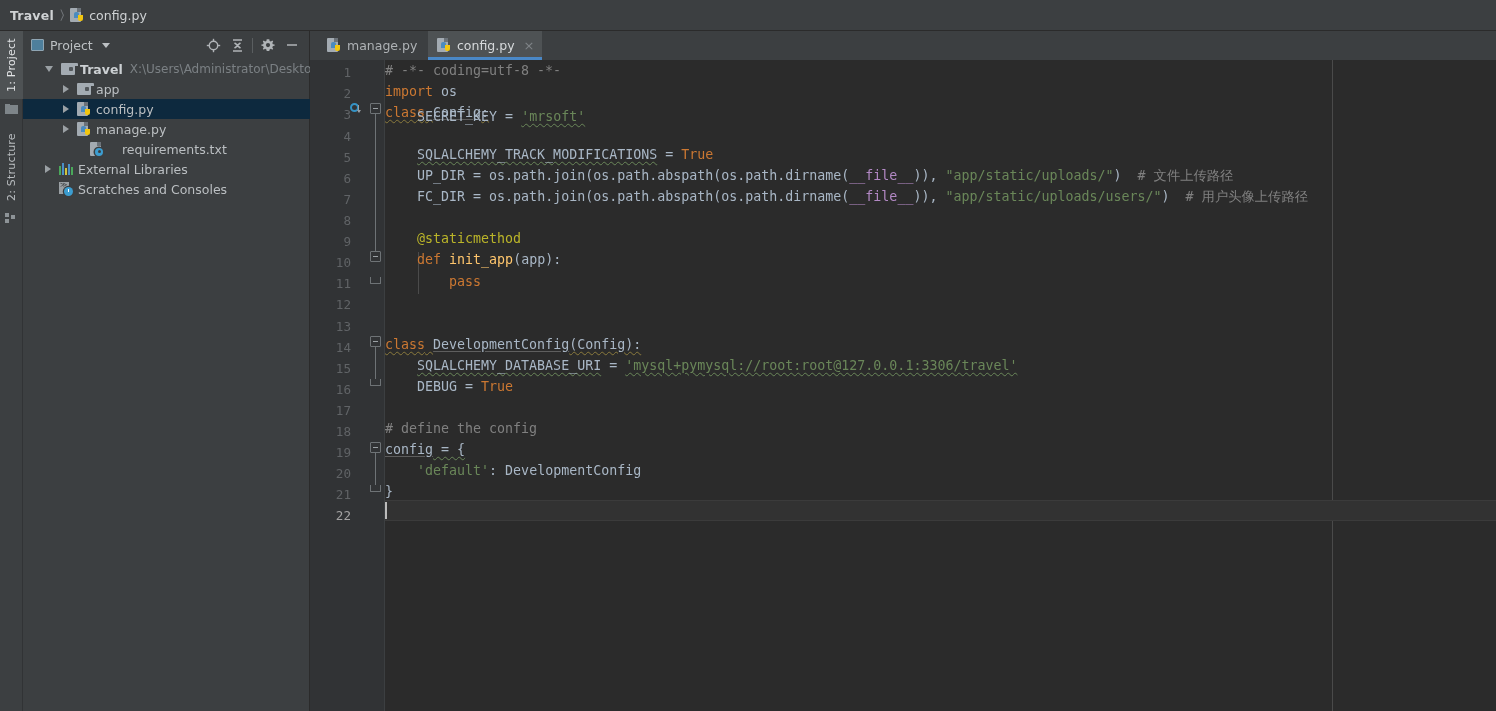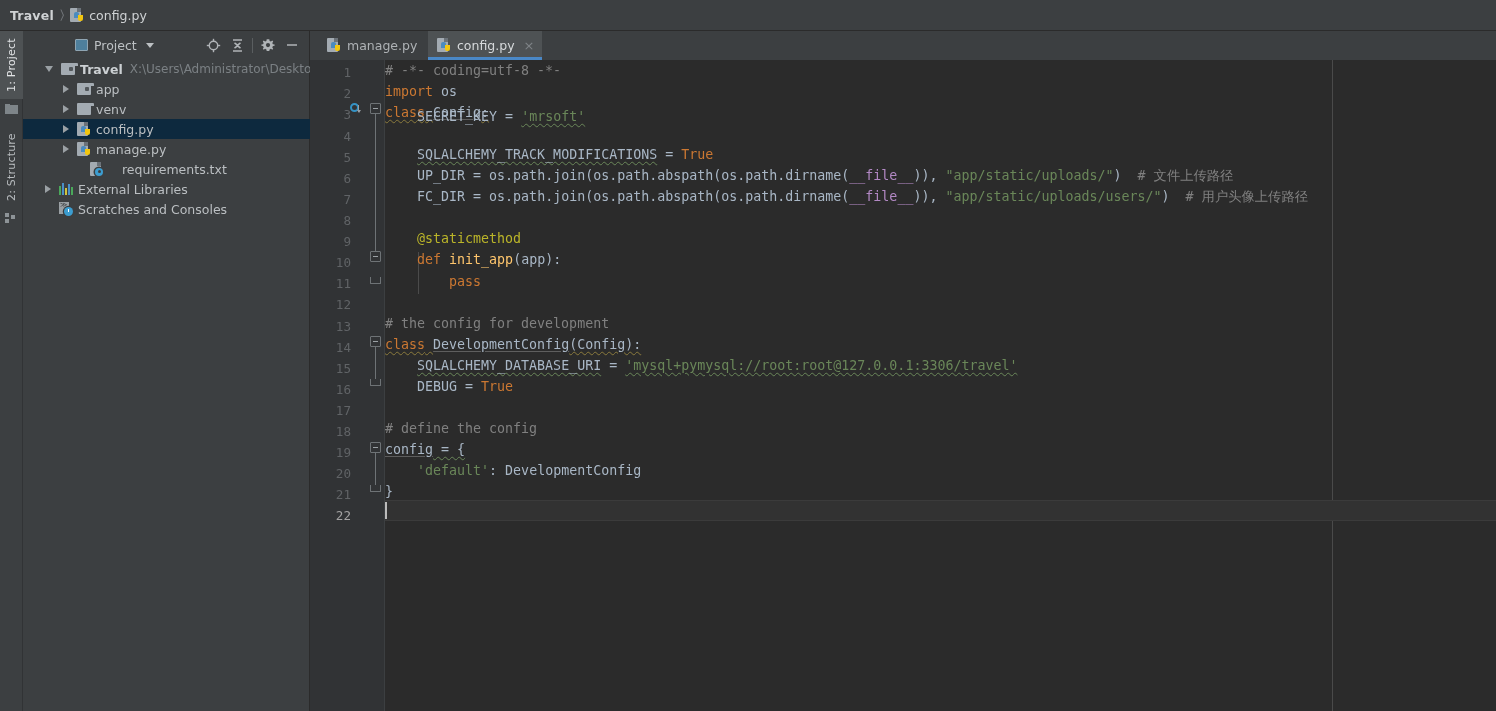--- a/index.html
+++ b/index.html
@@ -108,21 +108,21 @@
 
   
   .projpanel {
     position: absolute; left: 23px; top: 31px; width: 287px; height: 680px;
     background: #3c3f41; border-right: 1px solid #2b2b2b;
   }
   .proj-toolbar {
     position: absolute; left: 0; top: 0; width: 287px; height: 28px;
     display: flex; align-items: center; padding-left: 8px;
   }
-  .proj-title { display: flex; align-items: center; gap: 6px; margin-left: 44px; }
+  .proj-title { display: flex; align-items: center; gap: 6px; }
   .proj-title .winicon {
     width: 13px; height: 12px; border: 1.6px solid #8fa5b3; background: #4e7f9c;
     border-radius: 1px;
   }
   .proj-title .label { color: #bcc0c3; font-size: 12.5px; }
   .caret-down {
     width: 0; height: 0; border-left: 4.5px solid transparent;
     border-right: 4.5px solid transparent; border-top: 5px solid #bcc0c3;
     margin-left: 3px;
   }
@@ -380,28 +380,20 @@
 
       <div class="trow" style="padding-left:40px;">
         <span class="twisty"></span>
         <span class="folder-icon mod" style="margin-left:8px">
             <span class="tab"></span>
             <span class="body"></span>
           </span>
         <span class="lbl">app</span>
       </div>
 
-      <div class="trow" style="padding-left:40px;">
-        <span class="twisty"></span>
-        <span class="folder-icon" style="margin-left:8px">
-            <span class="tab"></span>
-            <span class="body"></span>
-          </span>
-        <span class="lbl">venv</span>
-      </div>
 
       <div class="trow sel" style="padding-left:40px;">
         <span class="twisty"></span>
         <span class="pyicon" style="margin-left:8px">
           <span class="sheet"></span>
             <span class="fold"></span>
           <span class="pyb">
               <span class="b1"></span>
               <span class="b2"></span>
             </span>
@@ -551,21 +543,20 @@
       <div class="cline" style="top:147px;"></div>
 
       <div class="cline" style="top:168px;"><span class="c-plain">    </span><span class="c-dec">@staticmethod</span></div>
 
       <div class="cline" style="top:189px;"><span class="c-plain">    </span><span class="c-kw">def</span><span class="c-plain"> </span><span class="c-fn">init_app</span><span class="c-plain">(app):</span></div>
 
       <div class="cline" style="top:211px;"><span class="c-plain">        </span><span class="c-kw">pass</span></div>
 
       <div class="cline" style="top:232px;"></div>
 
-      <div class="cline" style="top:253px;"><span class="c-cmt"># the config for development</span></div>
 
       <div class="cline" style="top:274px;"><span class="c-kw squiggle-o">class</span><span class="c-plain squiggle-o"> </span><span class="c-cls uline squiggle-o">DevelopmentConfig</span><span class="c-plain squiggle-o">(Config):</span></div>
 
       <div class="cline" style="top:295px;"><span class="c-plain">    </span><span class="c-plain squiggle">SQLALCHEMY_DATABASE_URI</span><span class="c-plain"> = </span><span class="c-str squiggle">'mysql+pymysql://root:root@127.0.0.1:3306/travel'</span></div>
 
       <div class="cline" style="top:316px;"><span class="c-plain">    </span><span class="c-plain">DEBUG</span><span class="c-plain"> = </span><span class="c-const">True</span></div>
 
       <div class="cline" style="top:337px;"></div>
 
       <div class="cline" style="top:358px;"><span class="c-cmt"># define the config</span></div>

